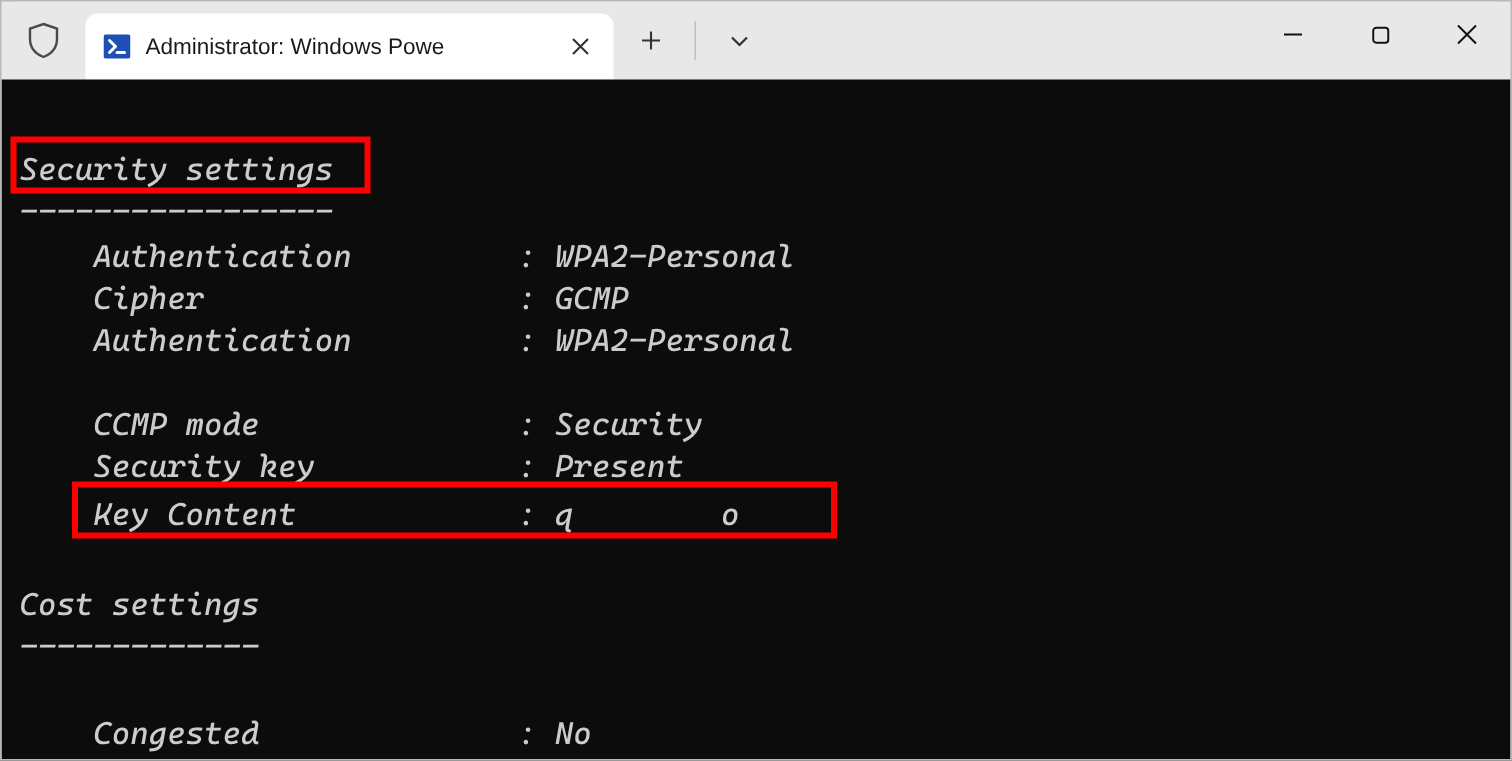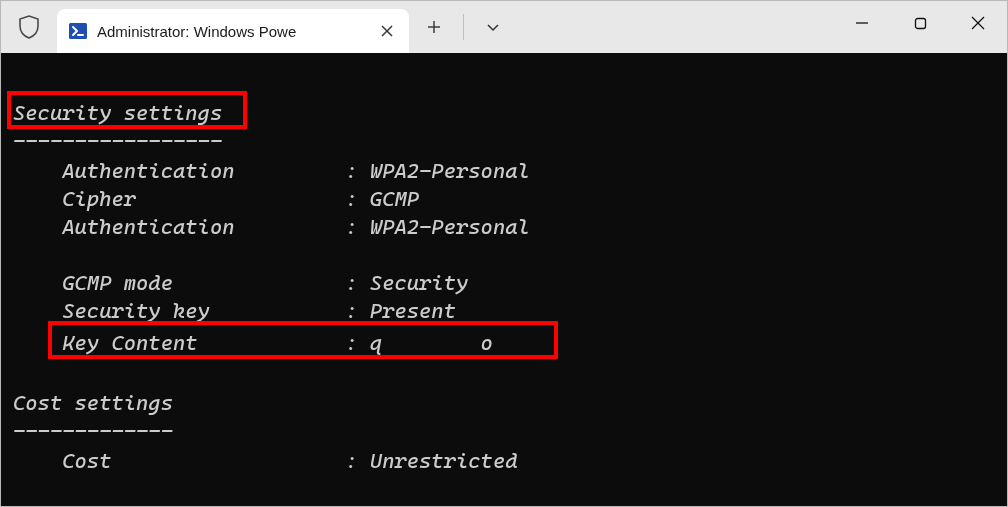--- a/index.html
+++ b/index.html
@@ -92,26 +92,26 @@
 
 <div class="terminal">
   <div class="row" style="top:12px"></div>
 
   <div class="row" style="top:46px">Security settings</div>
   <div class="row" style="top:74px">-----------------</div>
 
   <div class="row" style="top:104px"><span>    Authentication         </span><span>: </span><span>WPA2-Personal</span></div>
   <div class="row" style="top:132px"><span>    Cipher                 </span><span>: </span><span>GCMP</span></div>
   <div class="row" style="top:160px"><span>    Authentication         </span><span>: </span><span>WPA2-Personal</span></div>
-  <div class="row" style="top:216px"><span>    GCMP mode              </span><span>: </span><span>Security</span></div>
+  <div class="row" style="top:216px"><span>    CCMP mode              </span><span>: </span><span>Security</span></div>
   <div class="row" style="top:276px"><span>    Key Content            </span><span>: </span><span>q        o</span></div>
   <div class="row" style="top:244px"><span>    Security key           </span><span>: </span><span>Present</span></div>
 
   <div class="row" style="top:306px"></div>
 
   <div class="row" style="top:336px">Cost settings</div>
   <div class="row" style="top:364px">-------------</div>
 
-  <div class="row" style="top:394px"><span>    Cost                   </span><span>: </span><span>Unrestricted</span></div>
+  <div class="row" style="top:422px"><span>    Congested              </span><span>: </span><span>No</span></div>
 
   <div class="hl-box hl1" style="top:38px"></div>
   <div class="hl-box hl2" style="top:268px"></div>
 </div>
 
 </body></html>

